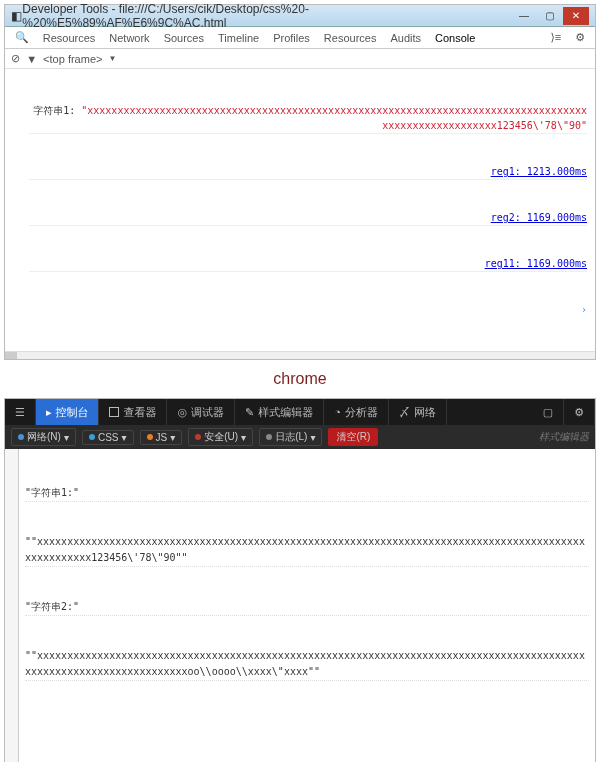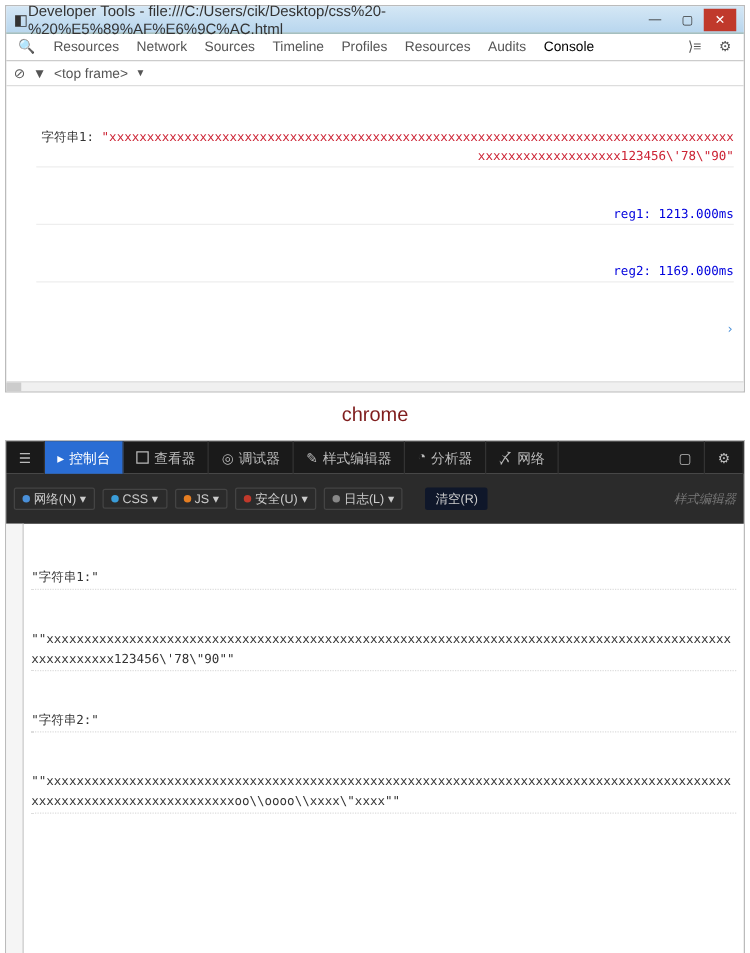--- a/index.html
+++ b/index.html
@@ -14,34 +14,34 @@
     .chrome-title .wbtn { width: 26px; height: 18px; display: flex; align-items: center; justify-content: center; font-size: 10px; }
     .chrome-title .close { background: #c0392b; color: #fff; }
     .chrome-tabs { display: flex; align-items: center; height: 22px; border-bottom: 1px solid #ccc; padding: 0 4px; gap: 2px; font-size: 11px; color: #555; }
     .chrome-tabs span { padding: 0 6px; }
     .chrome-tabs .active { color: #000; }
     .chrome-tabs .spacer { flex: 1; }
     .chrome-sub { display: flex; align-items: center; height: 20px; padding: 0 6px; gap: 6px; border-bottom: 1px solid #ddd; font-size: 11px; color: #555; }
     .chrome-log { padding: 4px 8px 4px 24px; font-family: Consolas, monospace; font-size: 10px; line-height: 1.5; color: #333; white-space: pre-wrap; word-break: break-all; text-align: right; }
     .chrome-log .row { border-bottom: 1px solid #eee; }
     .chrome-log .red { color: #c23; }
-    .chrome-log .blue { color: #00d; }
+    .chrome-log .blue { color: #00d; text-decoration: underline; }
     .chrome-log .caret { color: #4a90d9; margin-left: -14px; display: inline-block; width: 14px; }
     .scroll-capL { height: 8px; background: #f0f0f0; border-top: 1px solid #ddd; display:flex; }
     .scroll-capL .th { width: 12px; background: #ccc; }
 
     
     .ff-tabs { background: #1a1a1a; display: flex; height: 26px; align-items: stretch; color: #bbb; font-size: 11px; }
     .ff-tabs .cell { padding: 0 10px; display: flex; align-items: center; gap: 4px; border-right: 1px solid #333; }
     .ff-tabs .active { background: #2a6dd4; color: #fff; }
     .ff-tabs .ic { width: 10px; height: 10px; border: 1px solid currentColor; }
-    .ff-tool { background: #2b2b2b; display: flex; height: 40px; align-items: center; gap: 6px; padding: 0 6px; color: #ccc; font-size: 10px; }
+    .ff-tool { background: #2b2b2b; display: flex; height: 24px; align-items: center; gap: 6px; padding: 0 6px; color: #ccc; font-size: 10px; }
     .ff-tool .pill { padding: 1px 6px; border: 1px solid #444; border-radius: 2px; display: flex; align-items: center; gap: 3px; }
     .ff-tool .dot { width: 6px; height: 6px; border-radius: 50%; display: inline-block; }
-    .ff-tool .clr { background: #0f172a; padding: 2px 8px; border-radius: 2px; margin-left: 12px; }
+    .ff-tool .clr { background: #b91c1c; padding: 2px 8px; border-radius: 2px; }
     .ff-body { display: flex; }
     .ff-gut { width: 14px; background: #f5f5f5; border-right: 1px solid #ccc; }
     .ff-log { flex: 1; padding: 4px 6px; font-family: Consolas, monospace; font-size: 10px; line-height: 1.6; color: #333; white-space: pre-wrap; word-break: break-all; }
     .ff-log .row { border-bottom: 1px dotted #ddd; }
   </style>
 </head>
 <body>
 
 <div class="panel">
   <div class="chrome-title">
@@ -70,20 +70,21 @@
   <div class="chrome-sub">
     <span>⊘</span>
     <span>▼</span>
     <span>&lt;top frame&gt;</span>
     <span style="font-size:8px;">▼</span>
   </div>
   <div class="chrome-log">
     <div class="row"><span>字符串1: </span><span class="red">"xxxxxxxxxxxxxxxxxxxxxxxxxxxxxxxxxxxxxxxxxxxxxxxxxxxxxxxxxxxxxxxxxxxxxxxxxxxxxxxxxxxxxxxxxxxxxxxxxxxxxx123456\'78\"90"</span></div>
     <div class="row blue">reg1: 1213.000ms</div>
     <div class="row blue">reg2: 1169.000ms</div>
+    <div class="row blue">reg11: 1169.000ms</div>
     <div><span class="caret">›</span></div>
   </div>
   <div class="scroll-capL">
       <div class="th"></div>
     </div>
 </div>
 <div class="label">chrome</div>
 
 <div class="panel">
   <div class="ff-tabs">

